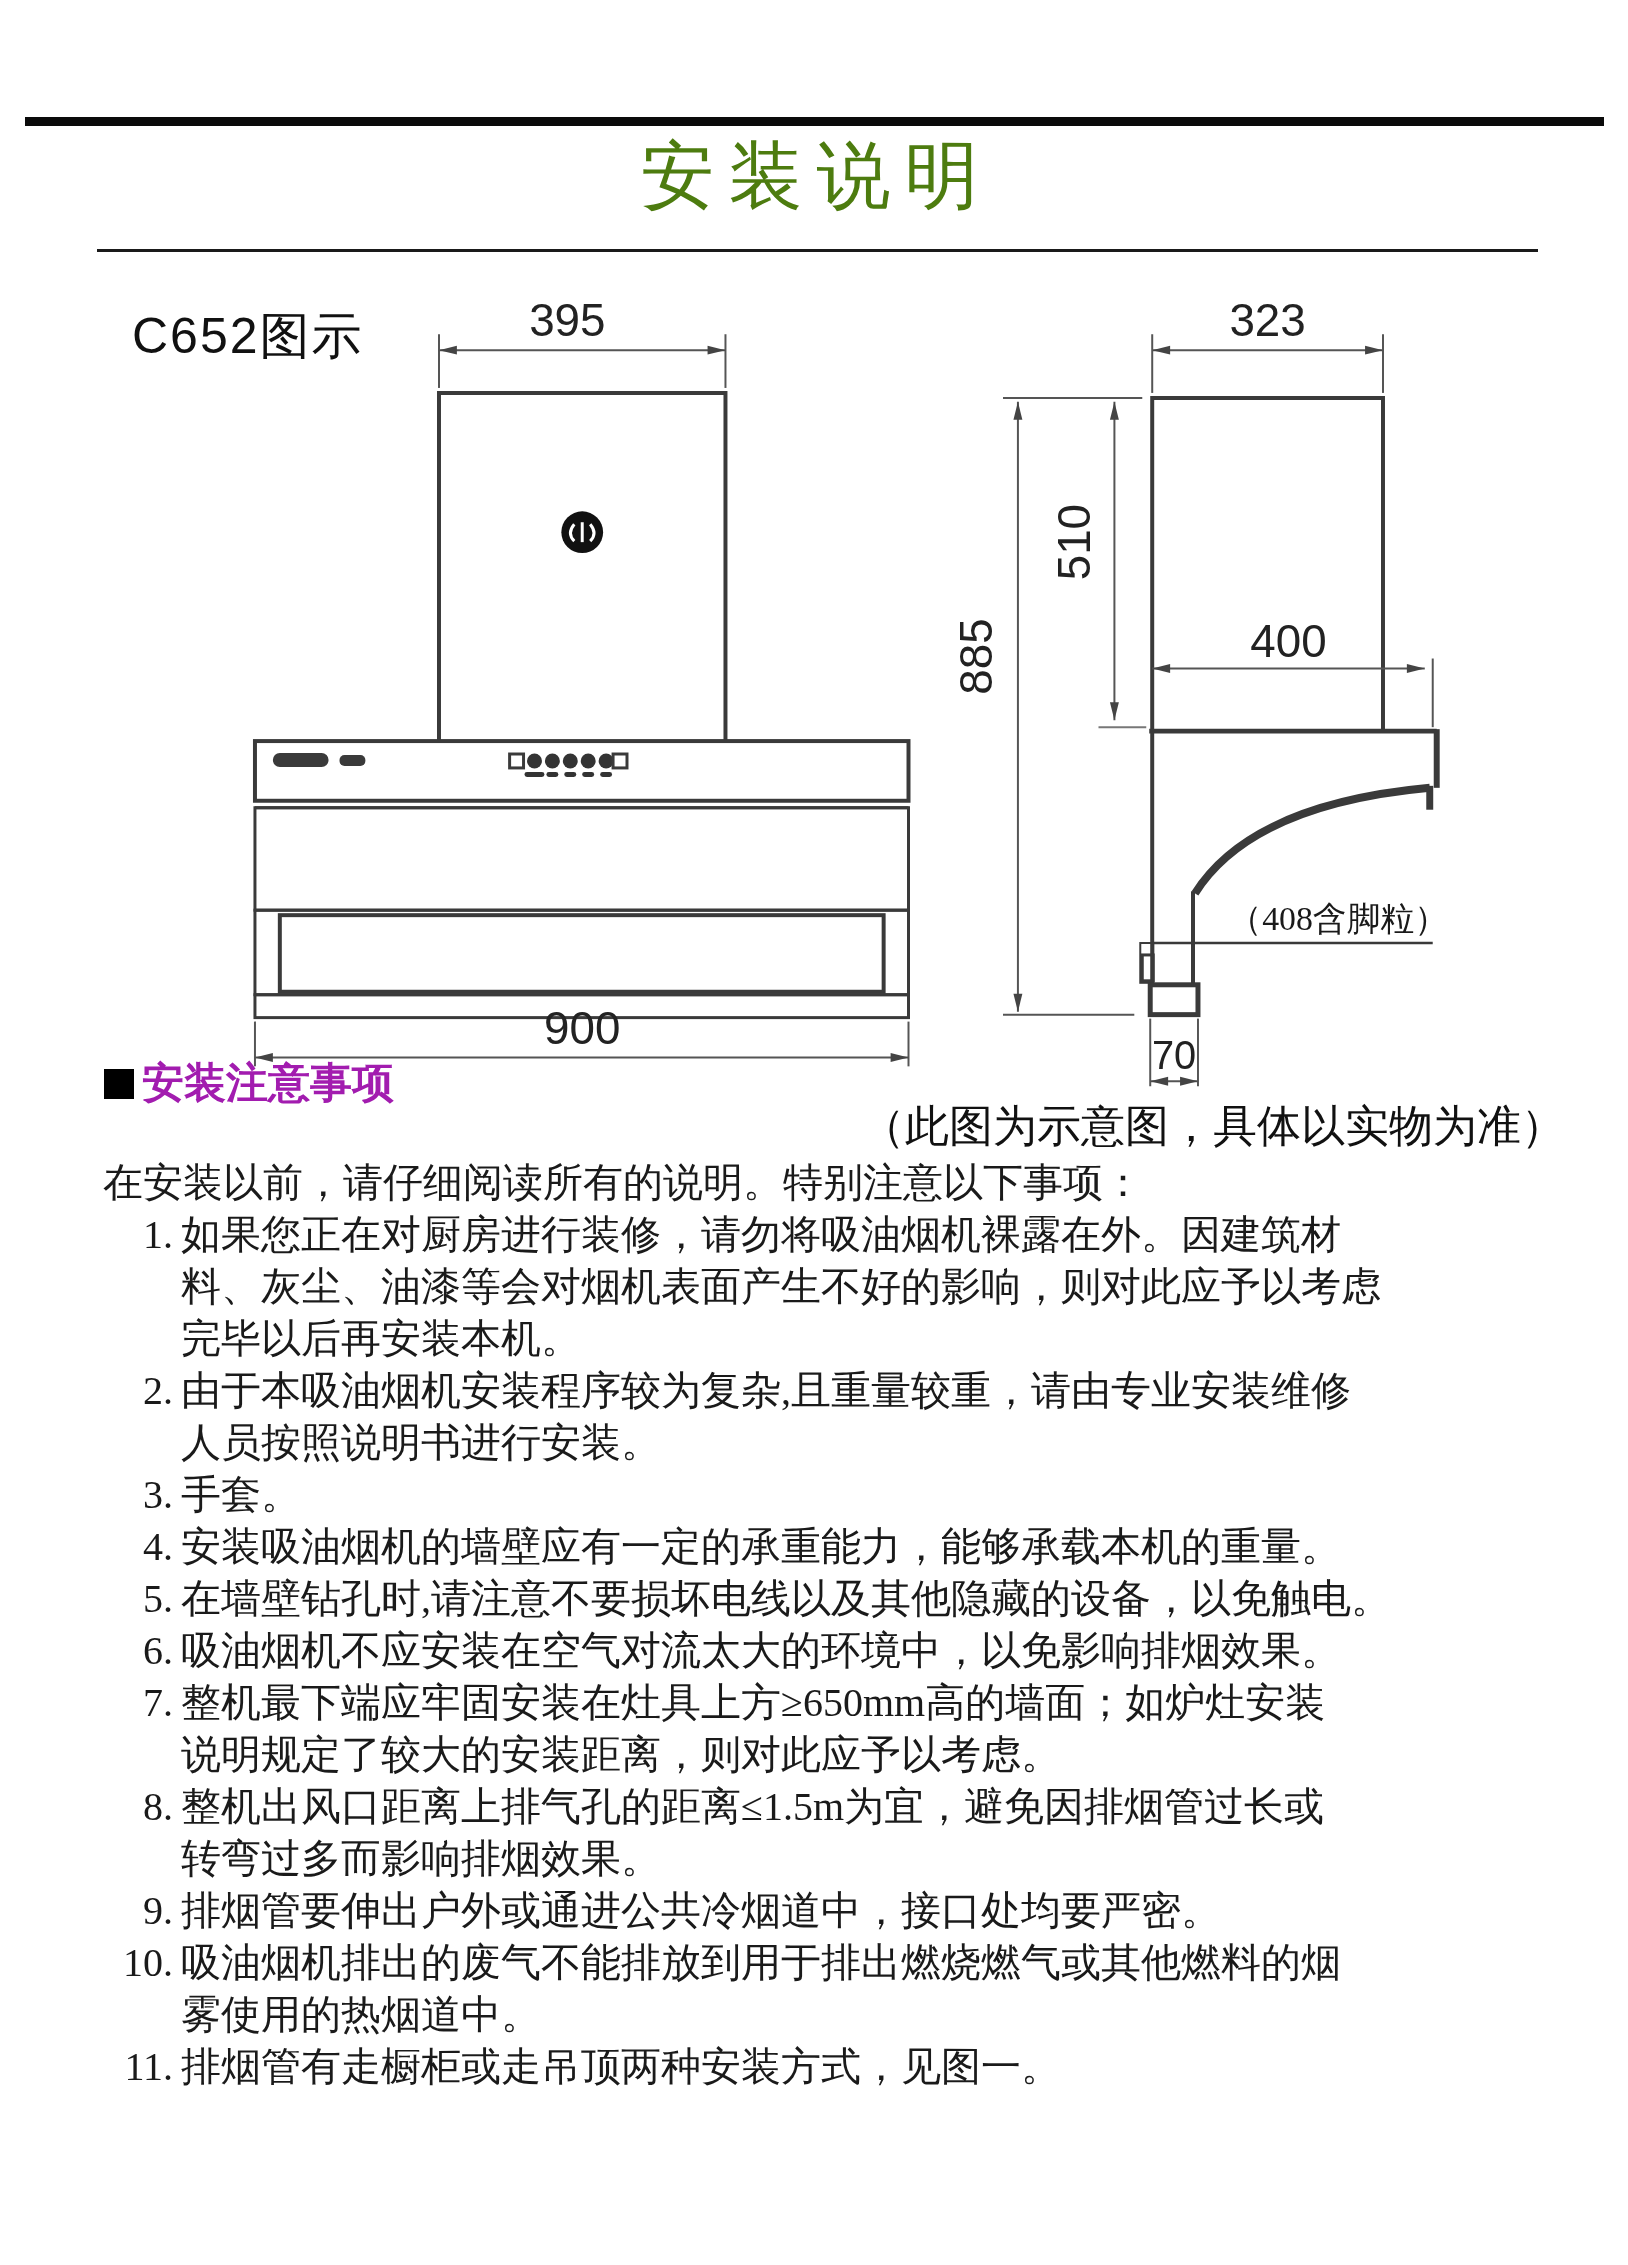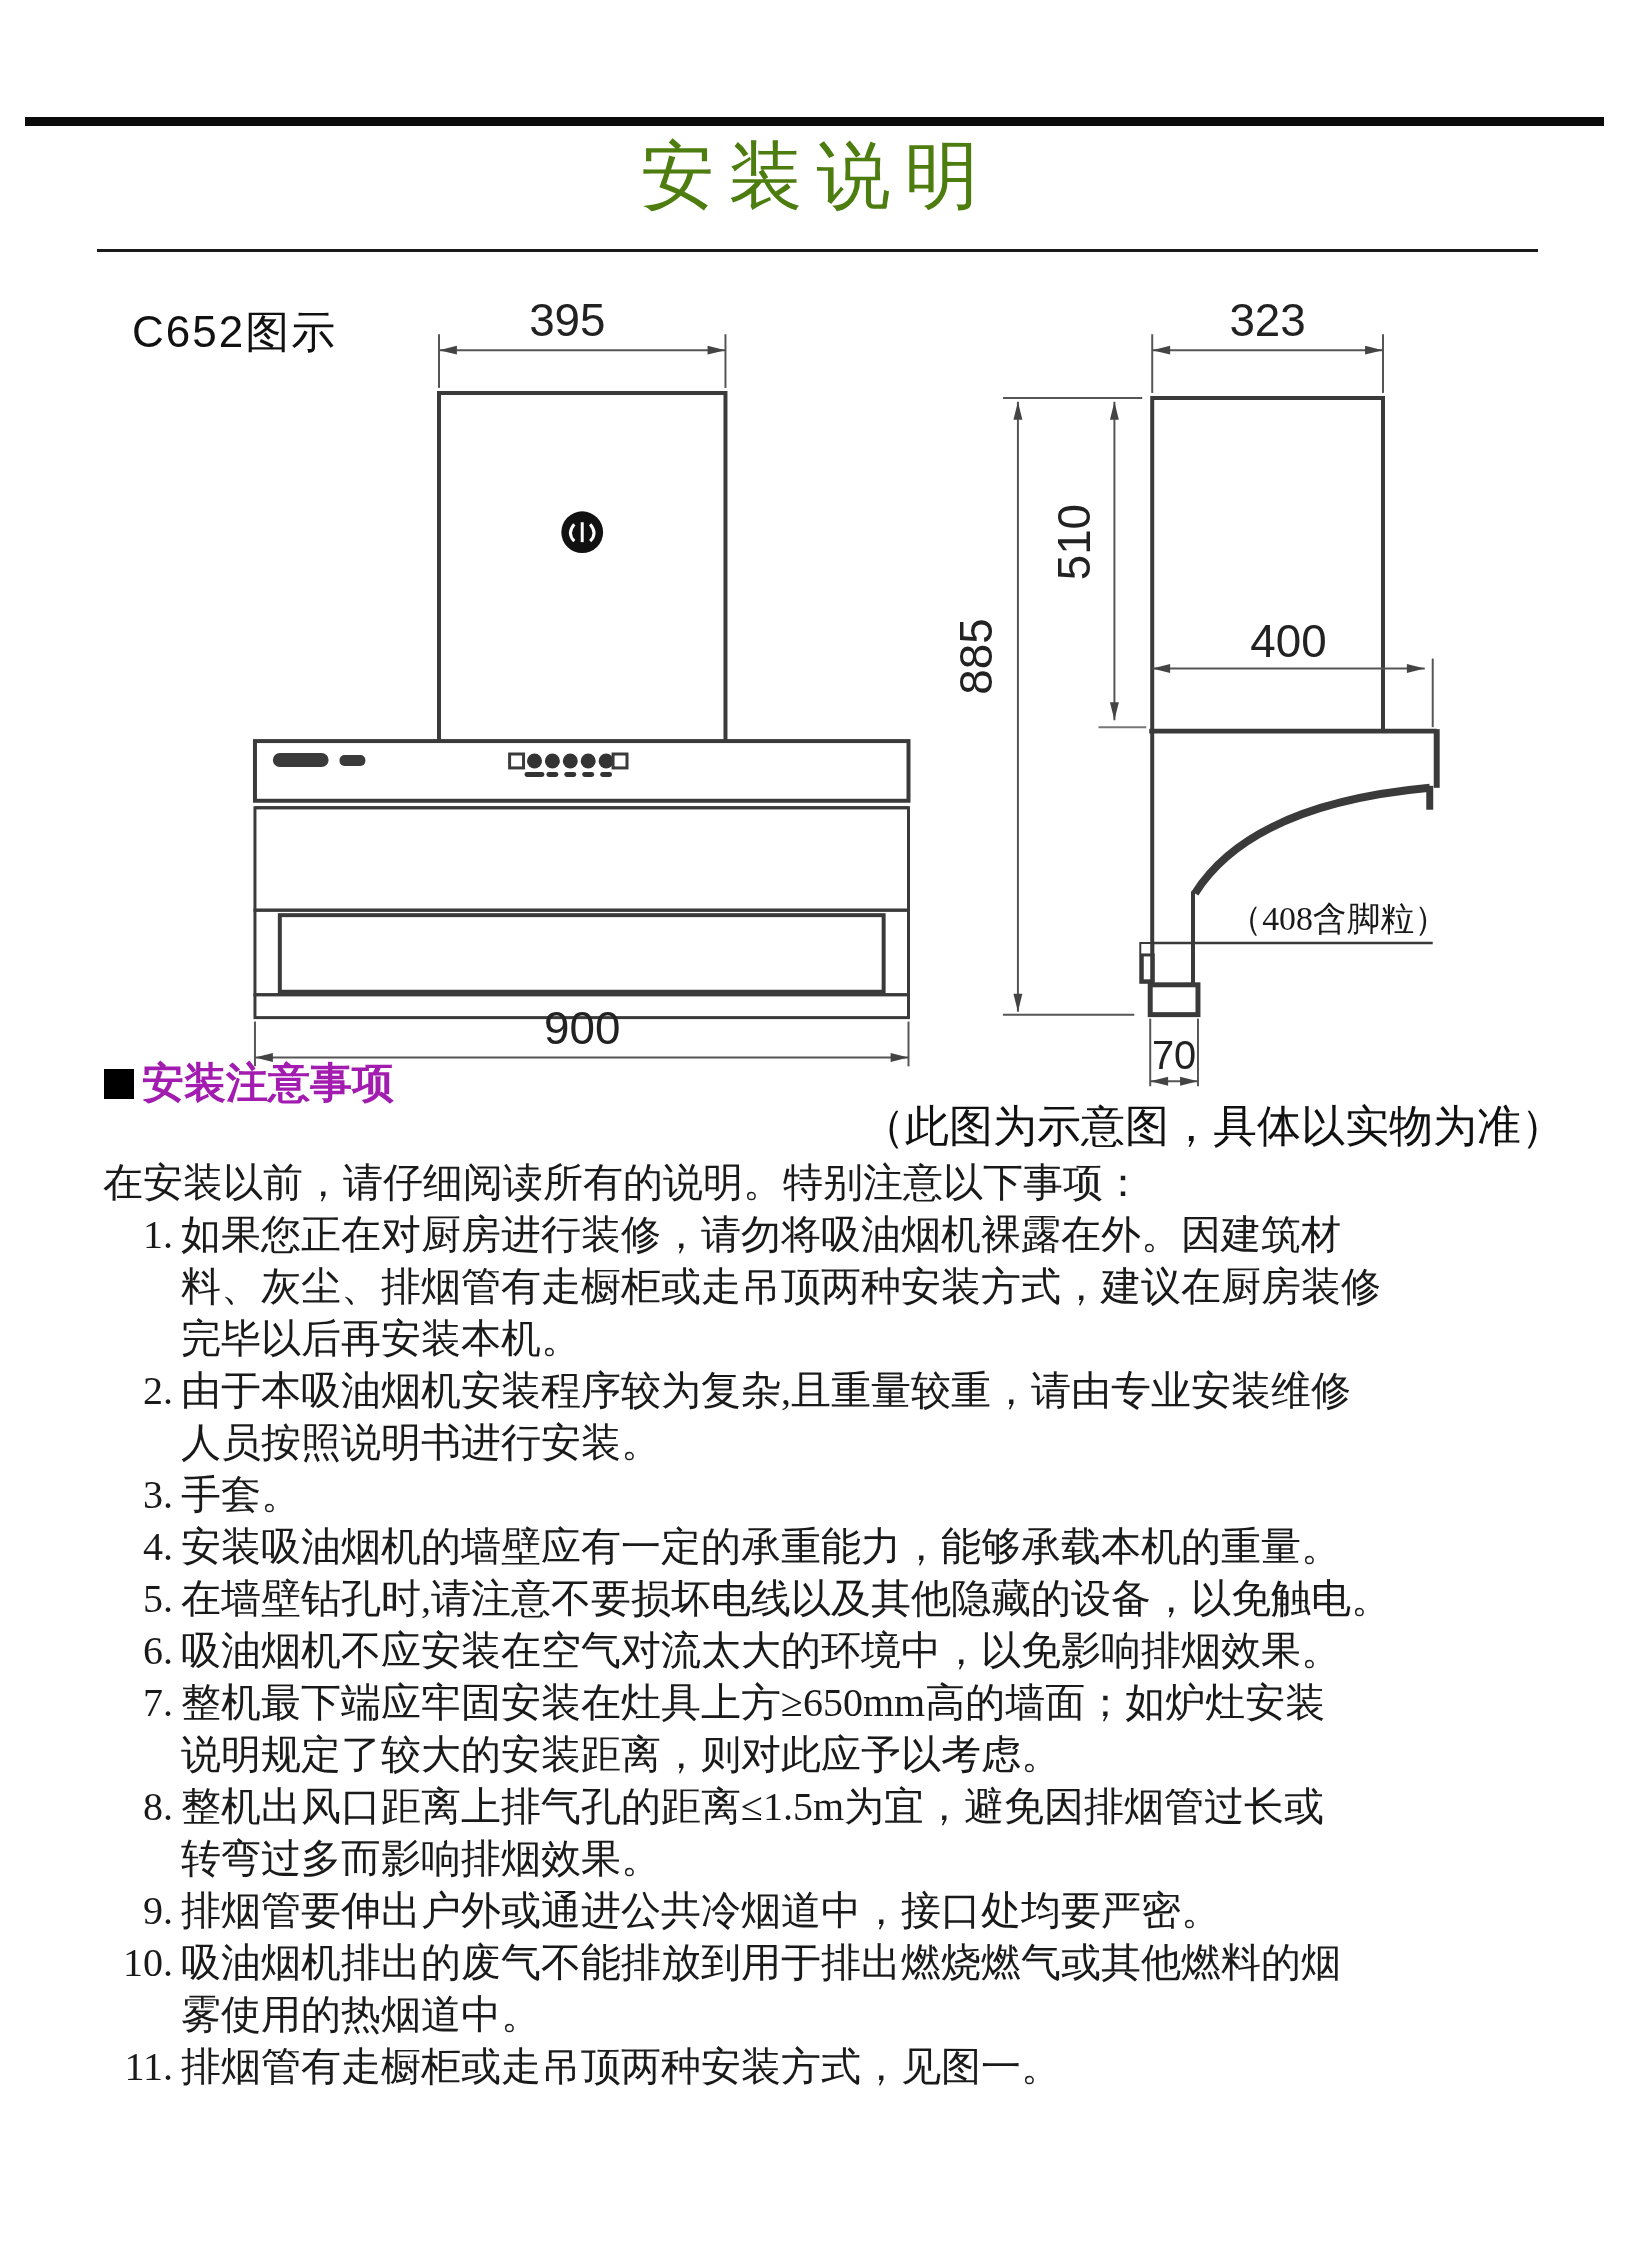--- a/index.html
+++ b/index.html
@@ -7,21 +7,21 @@
     position:relative; width:1629px; height:2266px; background:#fff;
     font-family:"Liberation Serif", serif; color:#1a1a1a; overflow:hidden;
   }
   .abs{position:absolute;}
   
   .rule-thick{left:25px; top:117px; width:1579px; height:9px; background:#0a0a0a;}
   .page-title{left:97px; right:93px; top:127px; text-align:center;
     font-size:74px; font-weight:400; letter-spacing:14px; color:#4d7c0f;}
   .rule-thin{left:97px; top:249px; width:1441px; height:3px; background:#1a1a1a;}
   .model-label{left:132px; top:303px; font-family:"Liberation Sans",sans-serif;
-    font-size:44px; color:#111; letter-spacing:2px;}
+    font-size:50px; color:#111; letter-spacing:2px;}
   
   svg.diagram{position:absolute; left:0; top:0;}
   svg .dimtxt{font-family:"Liberation Sans",sans-serif; font-size:46px; fill:#222;}
   svg .dimtxt-s{font-family:"Liberation Sans",sans-serif; font-size:40px; fill:#222;}
   svg .notetxt{font-family:"Liberation Serif",serif; font-size:34px; fill:#1a1a1a;}
   
   .diagram-note{left:861px; top:1097px; font-size:44px; color:#111;}
   
   .section-heading{left:104px; top:1055px; font-size:42px; font-weight:700; color:#a21caf;}
   .bullet-square{display:inline-block; width:30px; height:30px; background:#000;
@@ -175,21 +175,21 @@
   <span class="bullet-square"></span><span>安装注意事项</span>
 </div>
 
 <div class="abs notes-body">
   <div class="intro">在安装以前，请仔细阅读所有的说明。特别注意以下事项：</div>
   <div id="notes-list">
       <div class="item-row">
         <span class="item-num">1.</span>
         <div class="item-lines">
           <div class="item-line">如果您正在对厨房进行装修，请勿将吸油烟机裸露在外。因建筑材</div>
-          <div class="item-line">料、灰尘、排烟管有走橱柜或走吊顶两种安装方式，建议在厨房装修</div>
+          <div class="item-line">料、灰尘、油漆等会对烟机表面产生不好的影响，则对此应予以考虑</div>
           <div class="item-line">完毕以后再安装本机。</div>
         </div>
       </div>
       <div class="item-row">
         <span class="item-num">2.</span>
         <div class="item-lines">
           <div class="item-line">由于本吸油烟机安装程序较为复杂,且重量较重，请由专业安装维修</div>
           <div class="item-line">人员按照说明书进行安装。</div>
         </div>
       </div>

